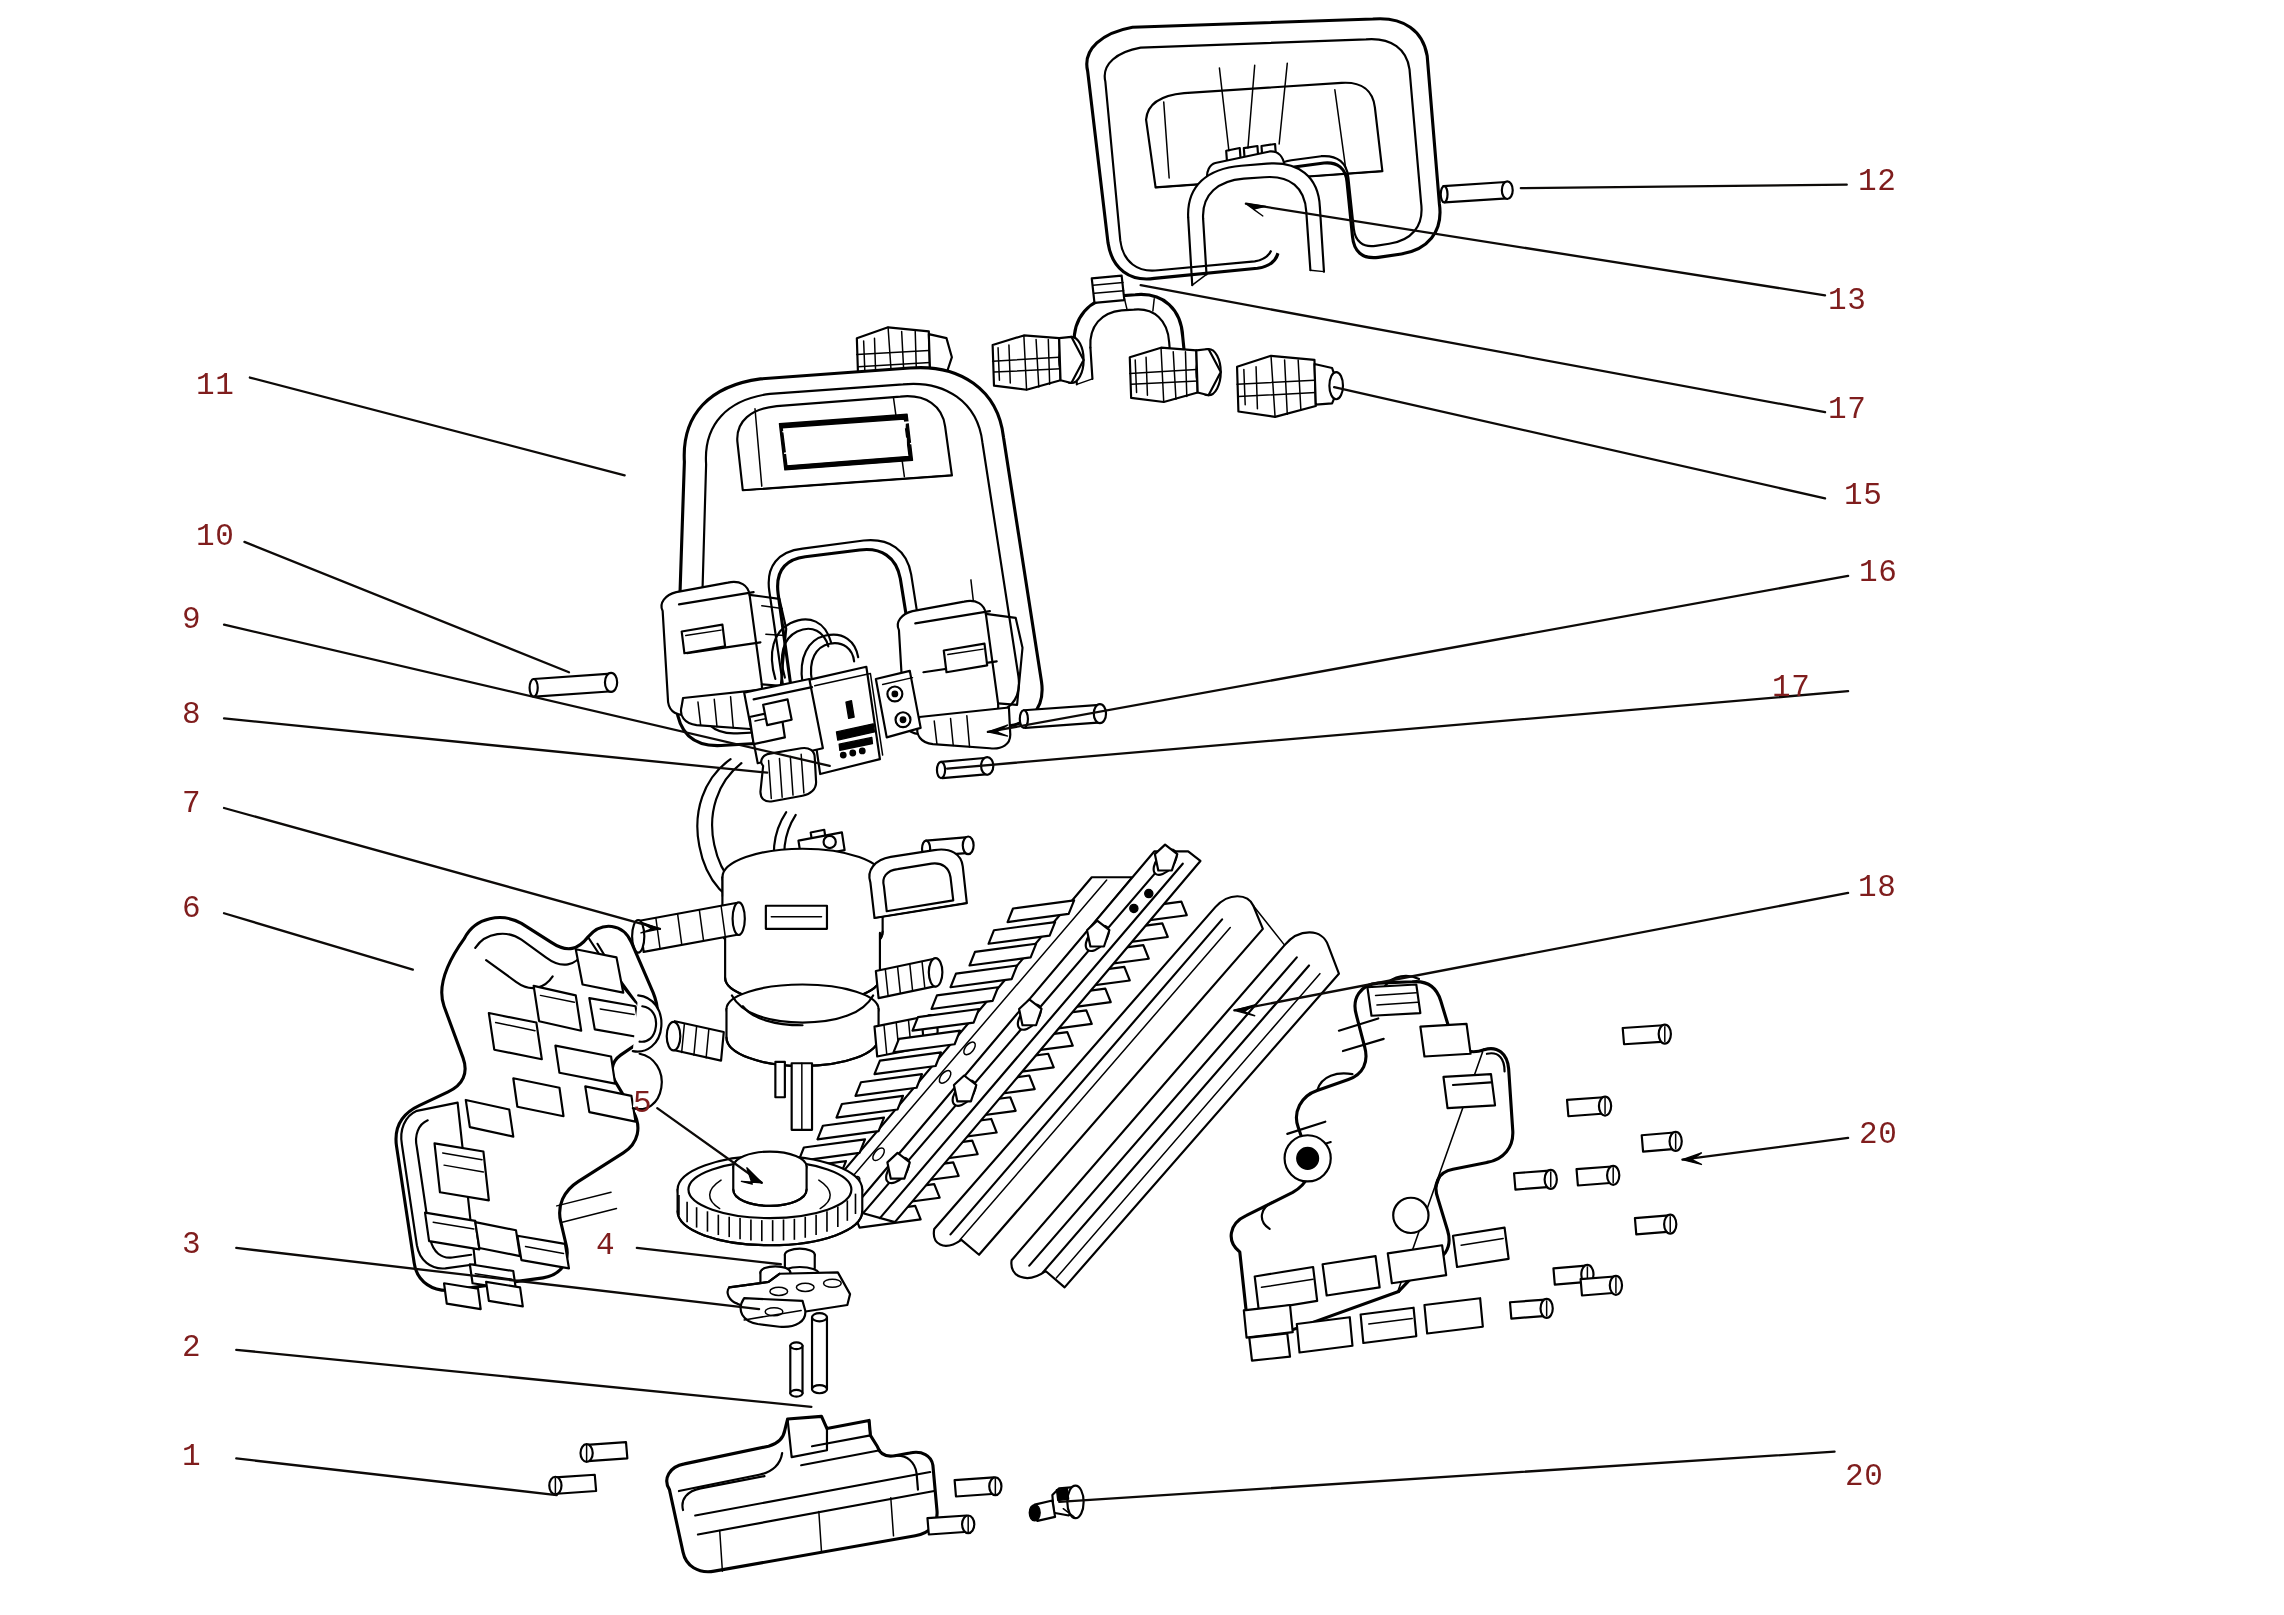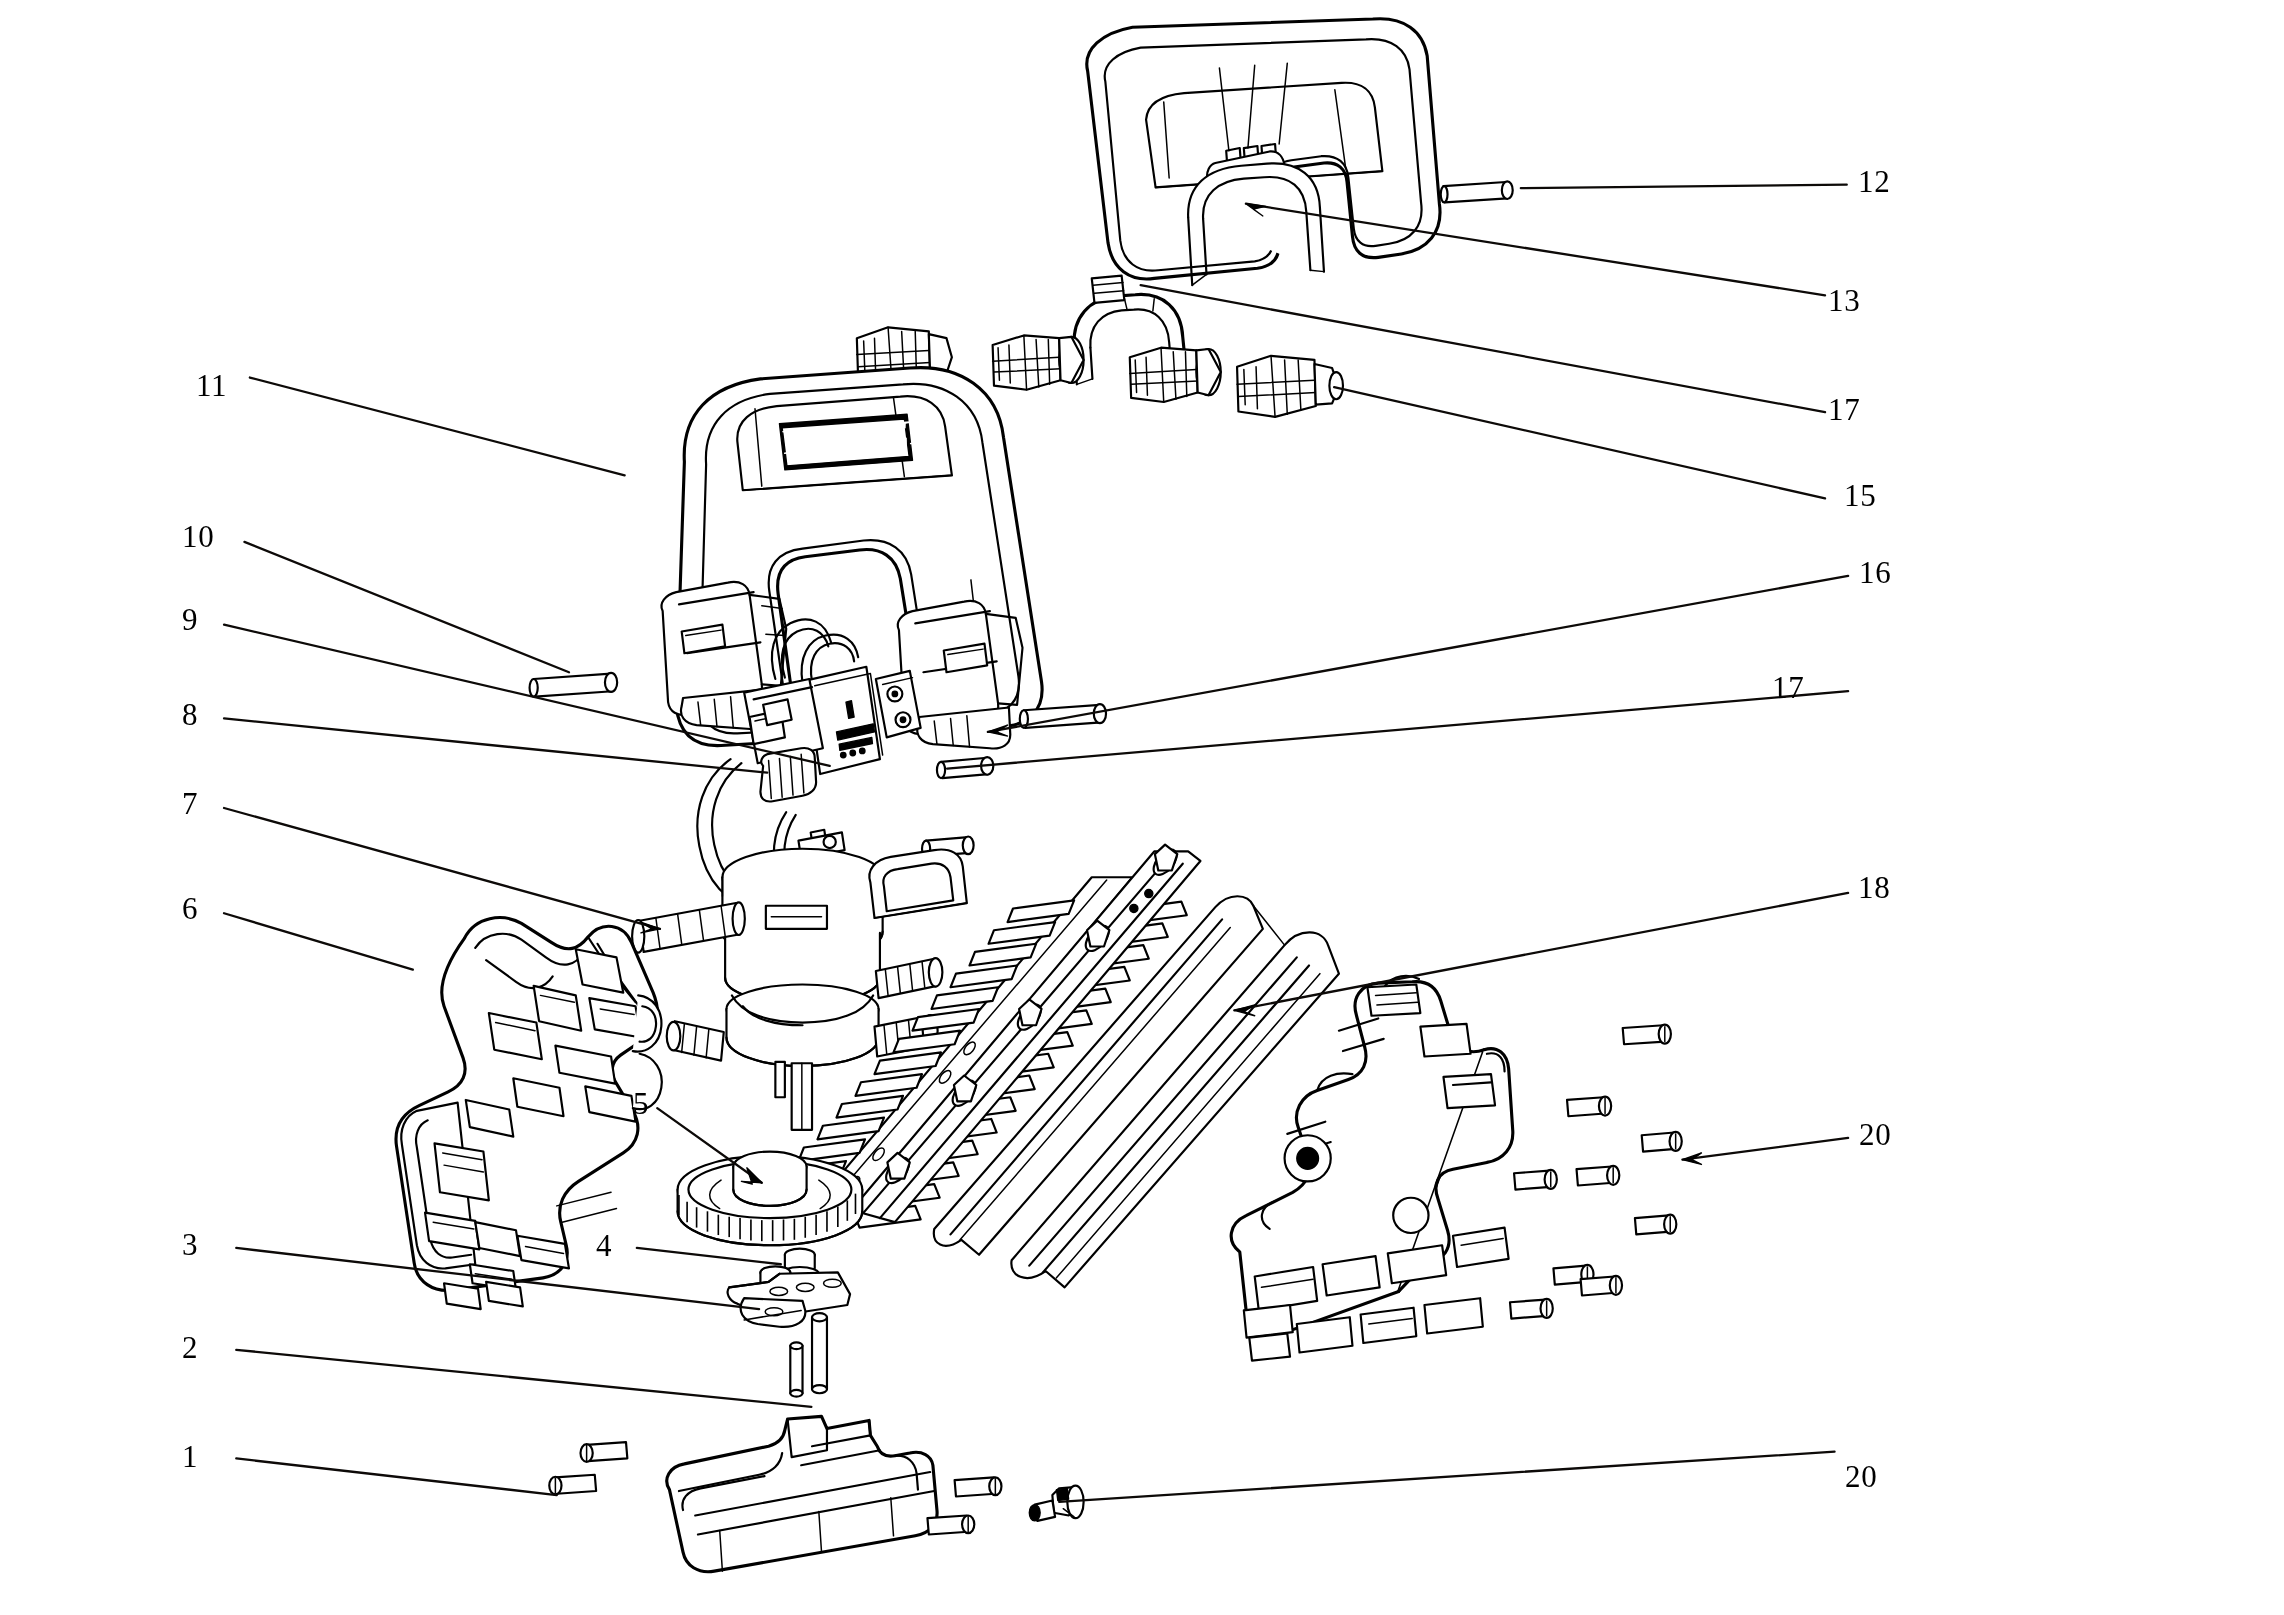--- a/index.html
+++ b/index.html
@@ -1,24 +1,24 @@
 <!DOCTYPE html>
 <html style="font-size:11px"><head>
 <meta charset="utf-8">
 <style>
   html,body{margin:0;padding:0;background:#ffffff;}
   body{font-family:"Liberation Sans", sans-serif;}
   #stage{position:relative;width:2284px;height:1616px;background:#fff;overflow:hidden;}
   #stage svg{position:absolute;top:0;left:0;width:2284px;height:1616px;}
   .callout-num{
     position:absolute;
-    font-family:Liberation Serif, serif;
+    font-family:Liberation Mono, monospace;
     font-size:31px;
     font-weight:400;
-    color:#000000;
+    color:#7f1d1d;
     letter-spacing:0.7px;
     line-height:1;
     white-space:nowrap;
     user-select:none;
   }
   .dw-logo{
     font-family:"Liberation Serif", serif;
     font-weight:700;
     letter-spacing:0px;
   }
@@ -726,21 +726,21 @@
 
 <div class="callout-num" style="left:182px;top:1441px;">1</div>
 <div class="callout-num" style="left:182px;top:1332px;">2</div>
 <div class="callout-num" style="left:182px;top:1229px;">3</div>
 <div class="callout-num" style="left:596px;top:1230px;">4</div>
 <div class="callout-num" style="left:633px;top:1088px;">5</div>
 <div class="callout-num" style="left:182px;top:893px;">6</div>
 <div class="callout-num" style="left:182px;top:788px;">7</div>
 <div class="callout-num" style="left:182px;top:699px;">8</div>
 <div class="callout-num" style="left:182px;top:604px;">9</div>
-<div class="callout-num" style="left:182px;top:521px;">10</div>
+<div class="callout-num" style="left:196px;top:521px;">10</div>
 <div class="callout-num" style="left:196px;top:358px;margin-top:12px;">11</div>
 <div class="callout-num" style="left:1858px;top:166px;">12</div>
 <div class="callout-num" style="left:1828px;top:277px;margin-top:8px;">13</div>
 <div class="callout-num" style="left:1828px;top:394px;">17</div>
 <div class="callout-num" style="left:1844px;top:480px;">15</div>
 <div class="callout-num" style="left:1859px;top:557px;">16</div>
 <div class="callout-num" style="left:1772px;top:672px;">17</div>
 <div class="callout-num" style="left:1858px;top:872px;">18</div>
 <div class="callout-num" style="left:1859px;top:1119px;">20</div>
 <div class="callout-num" style="left:1845px;top:1433px;margin-top:28px;">20</div>

